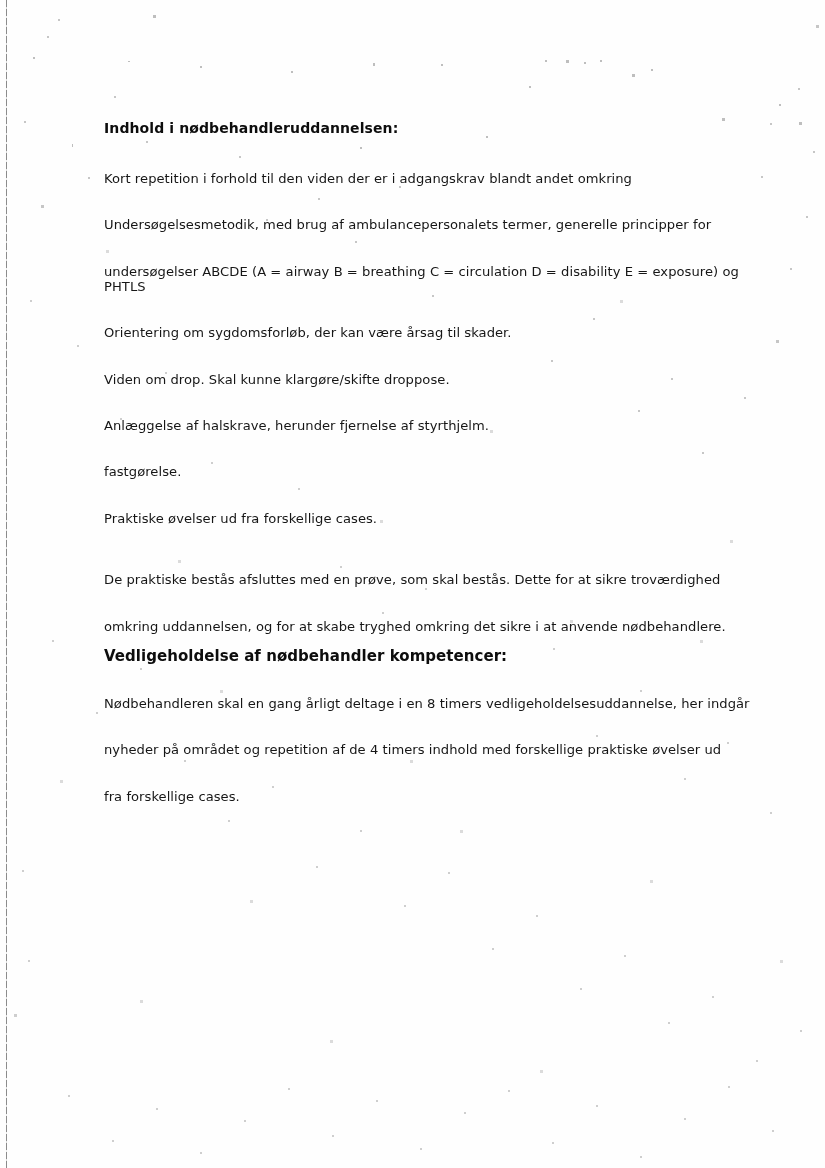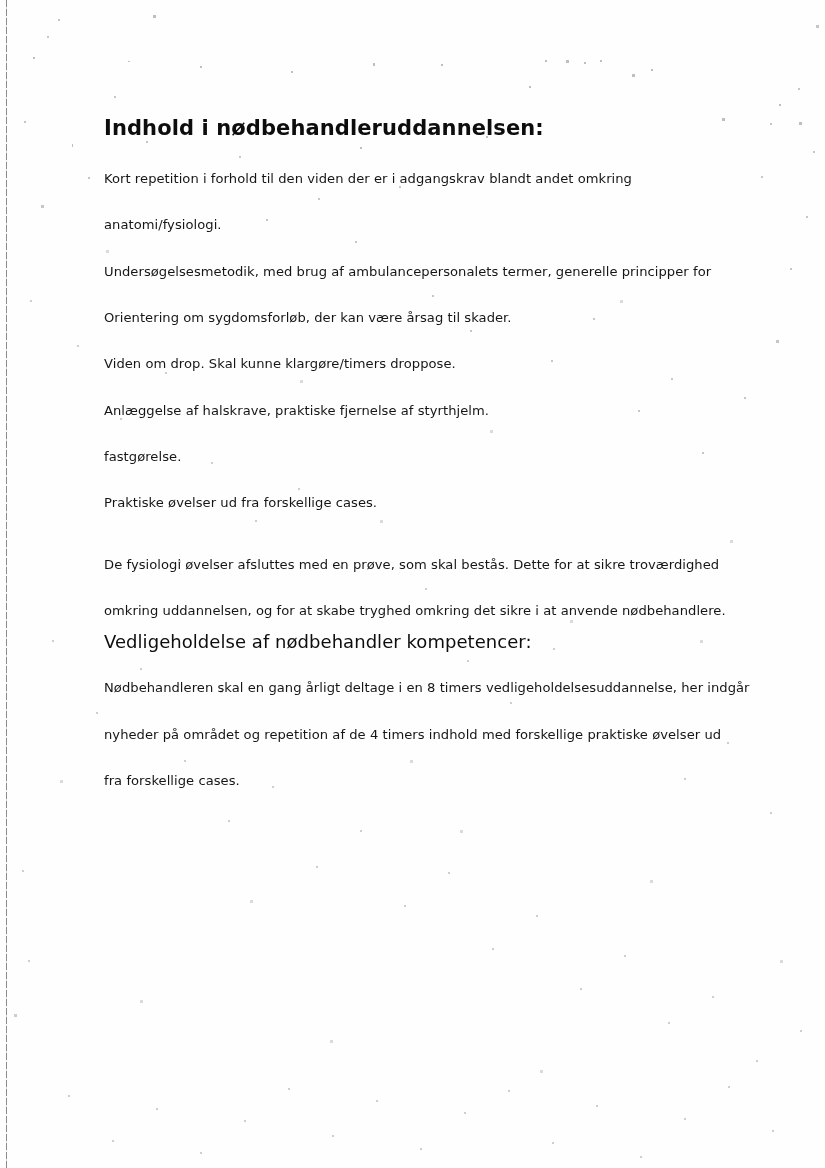--- a/index.html
+++ b/index.html
@@ -49,21 +49,21 @@
   }
 
   .content {
     position: absolute;
     left: 104px;
     top: 116px;
     width: 660px;
   }
 
   .doc-title {
-    font-size: 21px;
+    font-size: 14px;
     font-weight: bold;
     letter-spacing: 0.1px;
     line-height: 24px;
     margin: 0 0 16px 0;
     color: #0d0d0d;
   }
 
   .block {
     font-size: 13.1px;
     line-height: 15.35px;
@@ -78,22 +78,22 @@
     margin-top: 31px;
   }
 
   .spacer {
     display: block;
     height: 15.35px;
   }
 
   .subhead {
     display: block;
-    font-weight: normal;
-    font-size: 18px;
+    font-weight: bold;
+    font-size: 15px;
     line-height: 15.35px;
     color: #0d0d0d;
   }
 </style>
 </head>
 <body>
 
 <div class="page">
 
   <div class="scan-edge-line"></div>
@@ -250,32 +250,32 @@
       <rect x="780" y="960" width="3" height="3"></rect>
     </g>
   </svg>
 
   <div class="content">
 
     <h1 class="doc-title">Indhold i nødbehandleruddannelsen:</h1>
 
     <div class="block">
       <span class="ln">Kort repetition i forhold til den viden der er i adgangskrav blandt andet omkring</span>
-      <span class="ln">anatomi/fysiologi.</span>
       <span class="ln">Undersøgelsesmetodik, med brug af ambulancepersonalets termer, generelle principper for</span>
+      <span class="ln">undersøgelser ABCDE (A = airway B = breathing C = circulation D = disability E = exposure) og PHTLS</span>
       <span class="ln">Orientering om sygdomsforløb, der kan være årsag til skader.</span>
-      <span class="ln">Viden om drop. Skal kunne klargøre/timers droppose.</span>
-      <span class="ln">Anlæggelse af halskrave, praktiske fjernelse af styrthjelm.</span>
+      <span class="ln">Viden om drop. Skal kunne klargøre/skifte droppose.</span>
+      <span class="ln">Anlæggelse af halskrave, herunder fjernelse af styrthjelm.</span>
       <span class="ln">fastgørelse.</span>
       <span class="ln">Praktiske øvelser ud fra forskellige cases.</span>
     </div>
 
     <div class="block">
       <span class="spacer"></span>
-      <span class="ln">De fysiologi øvelser afsluttes med en prøve, som skal bestås. Dette for at sikre troværdighed</span>
+      <span class="ln">De praktiske bestås afsluttes med en prøve, som skal bestås. Dette for at sikre troværdighed</span>
       <span class="ln">omkring uddannelsen, og for at skabe tryghed omkring det sikre i at anvende nødbehandlere.</span>
     </div>
 
     <div class="block">
       <span class="spacer"></span>
       <span class="subhead">Vedligeholdelse af nødbehandler kompetencer:</span>
       <span class="ln">Nødbehandleren skal en gang årligt deltage i en 8 timers vedligeholdelsesuddannelse, her indgår</span>
       <span class="ln">nyheder på området og repetition af de 4 timers indhold med forskellige praktiske øvelser ud</span>
       <span class="ln">fra forskellige cases.</span>
     </div>

